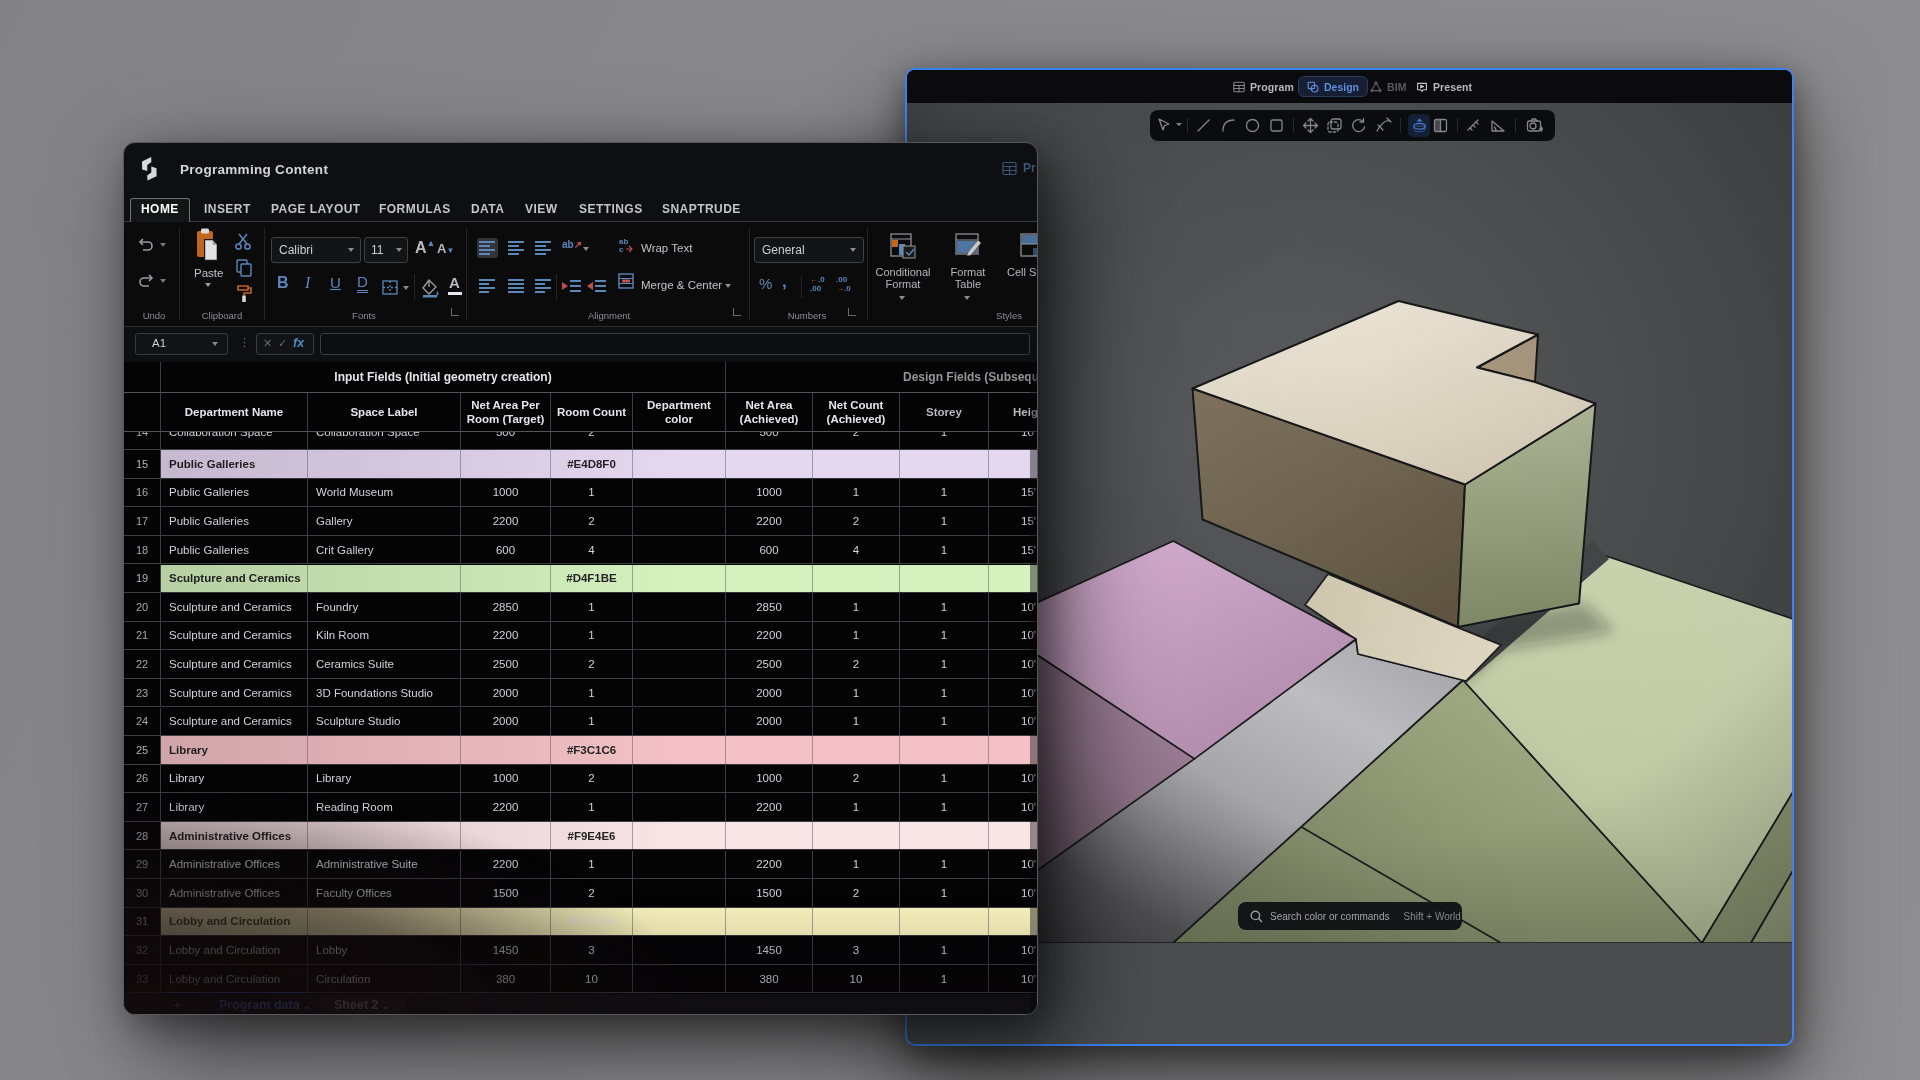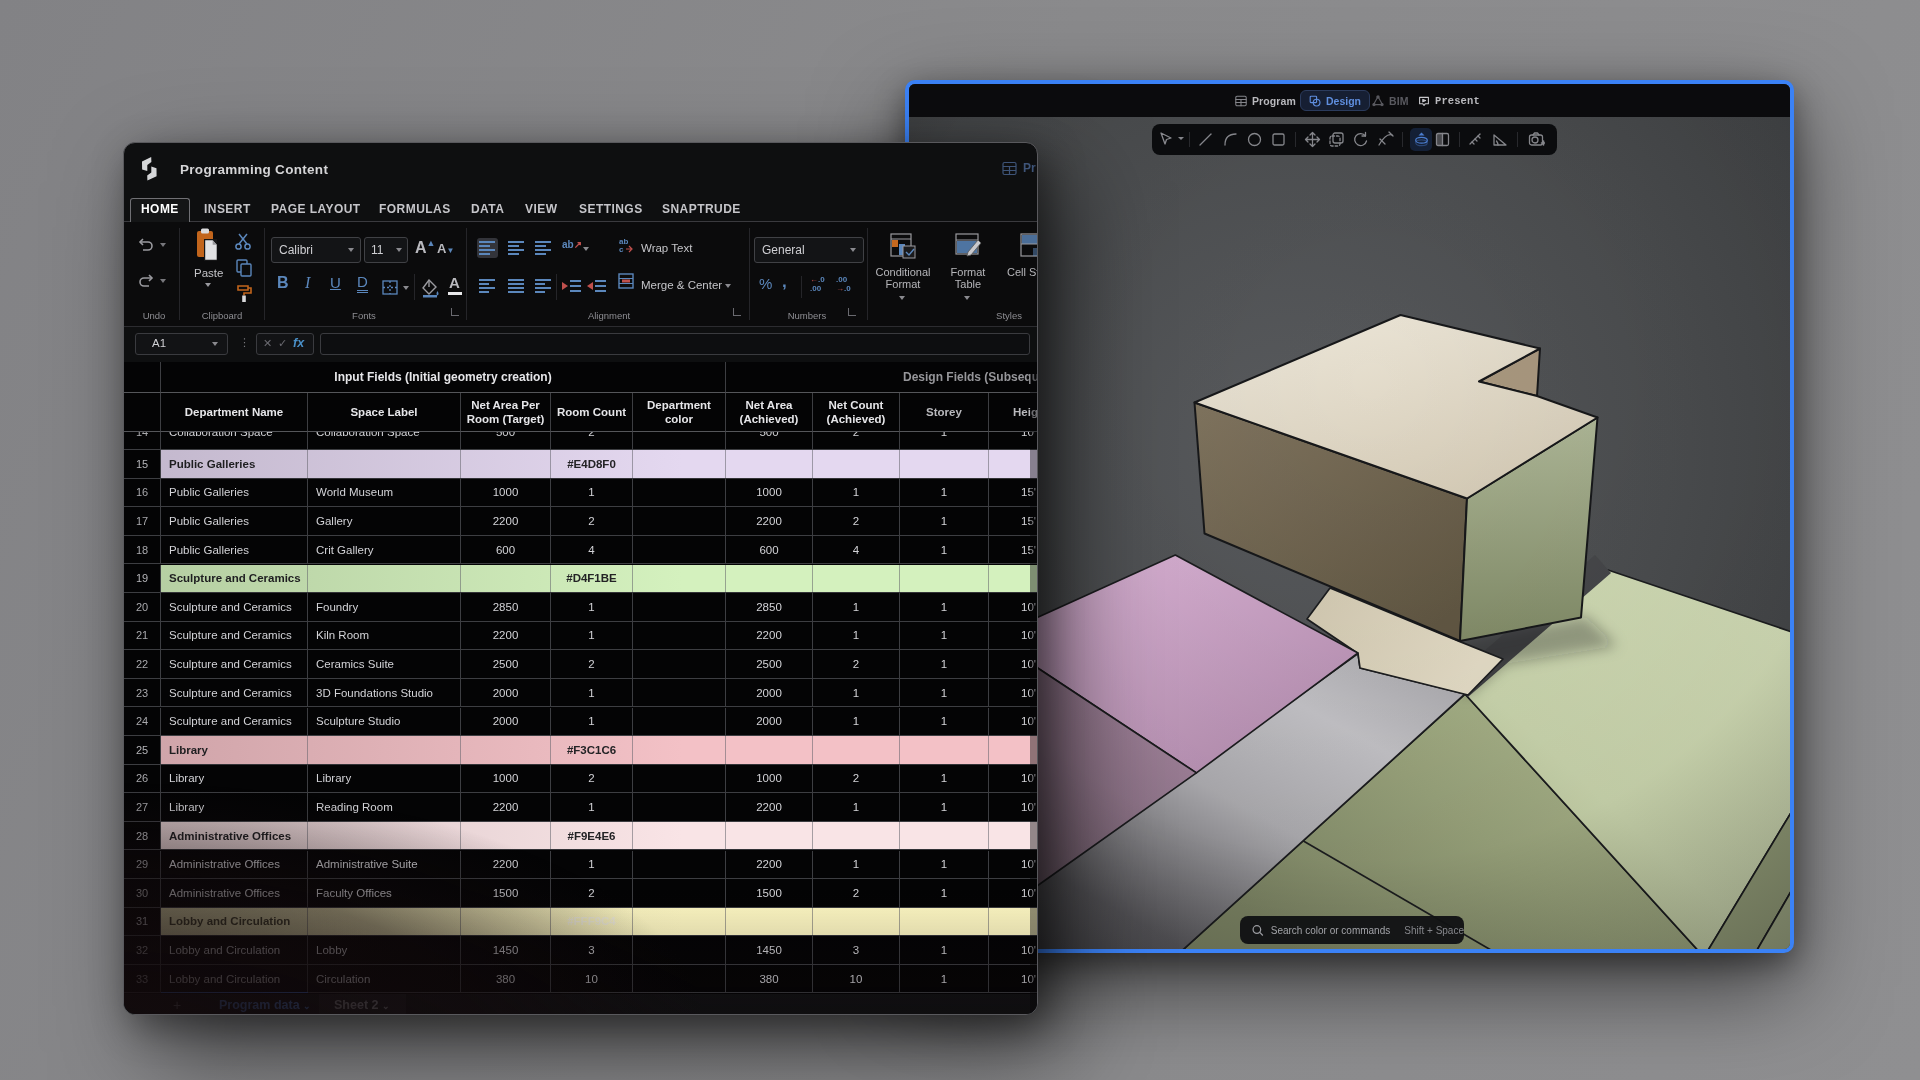--- a/index.html
+++ b/index.html
@@ -1,22 +1,22 @@
 <!DOCTYPE html>
 <html><head>
 <meta charset="utf-8">
 <style>
   * { margin:0; padding:0; box-sizing:border-box; }
   html,body { width:1920px; height:1080px; overflow:hidden; }
   body { font-family:"Liberation Sans", sans-serif; background:linear-gradient(115deg,#828285 0%,#8a8a8c 45%,#8f8f91 100%); position:relative; }
   .abs { position:absolute; }
 
   
-  #dwin { left:905px; top:80px; width:889px; height:873px; border-radius:10px; background:#4a4c4e;
-          border:4px solid #3b82f6; overflow:hidden;
+  #dwin { left:905px; top:68px; width:889px; height:978px; border-radius:10px; background:#4a4c4e;
+          border:2px solid #3b82f6; overflow:hidden;
           box-shadow:0 35px 90px rgba(0,0,0,0.55), 0 10px 30px rgba(0,0,0,0.4); }
   #dhead { left:0; top:0; width:100%; height:33px; background:#0b0b0d; z-index:5; }
   .dtab { z-index:6; top:10px; height:13px; display:flex; align-items:center; gap:5px; font-size:10.5px; font-weight:bold; color:#b9b9bd; letter-spacing:0.1px; }
   #dtab-design { z-index:6; left:391px; top:6px; height:21px; padding:0 8px; border-radius:6px; background:#161f33; border:1px solid #2b3b5c; color:#5f8ede; display:flex; align-items:center; gap:5px; font-size:10.5px; font-weight:bold; }
   #dtoolbar { left:243px; top:40px; width:405px; height:31px; background:#0b0c0e; border-radius:8px; z-index:6; }
   .tsep { position:absolute; top:8px; width:1px; height:15px; background:#28292d; }
   #dsearch { left:331px; top:832px; width:224px; height:28px; background:rgba(17,18,20,0.96); border-radius:8px; z-index:6; display:flex; align-items:center; }
   #dsearch .stext { color:#a2a3a8; font-size:10px; margin-left:7px; }
   #dsearch .skey  { color:#85868b; font-size:10px; margin-left:14px; white-space:nowrap; }
 
@@ -175,21 +175,21 @@
   <div id="dtab-design" class="abs"><svg width="12" height="12" viewBox="0 0 15 15" fill="none" stroke="#5f8ede" stroke-width="1.4" stroke-linejoin="round">
         <rect x="1.5" y="1.5" width="8" height="8" rx="1"></rect>
         <circle cx="9.5" cy="9.5" r="4.2"></circle>
       </svg>Design</div>
   <div class="dtab abs" style="left:463px;color:#5a5a60;"><svg width="12" height="12" viewBox="0 0 15 15" fill="none" stroke="#5a5a60" stroke-width="1.4" stroke-linejoin="round">
         <path d="M7.5 2 L13 12 H2 Z"></path>
         <circle cx="7.5" cy="2.5" r="1.4" fill="#5a5a60"></circle>
         <circle cx="2.5" cy="12" r="1.4" fill="#5a5a60"></circle>
         <circle cx="12.5" cy="12" r="1.4" fill="#5a5a60"></circle>
       </svg>BIM</div>
-  <div class="dtab abs" style="left:509px;font-family:Liberation Mono, monospace;"><svg width="12" height="12" viewBox="0 0 15 15" fill="none" stroke="#c7c7cb" stroke-width="1.4" stroke-linejoin="round">
+  <div class="dtab abs" style="left:509px;"><svg width="12" height="12" viewBox="0 0 15 15" fill="none" stroke="#c7c7cb" stroke-width="1.4" stroke-linejoin="round">
         <path d="M2 3 H13 V11 H9 L7.5 13 L6 11 H2 Z"></path>
         <path d="M6 5.5 L9.5 7 L6 8.5 Z" fill="#c7c7cb"></path>
       </svg>Present</div>
 
   <div id="dtoolbar" class="abs">
 <svg class="abs" style="left:5.5px;top:7.0px" width="17" height="17" viewBox="0 0 17 17" fill="none" stroke="#88898e" stroke-width="1.3" stroke-linecap="round" stroke-linejoin="round">
         <path d="M3 2 L13 7 L8.5 8.5 L7 13 Z"></path>
       </svg>
 <div class="abs" style="left:26px;top:13px;width:0;height:0;border-left:3px solid transparent;border-right:3px solid transparent;border-top:3.5px solid #85868b;"></div>
 <div class="tsep" style="left:37px;"></div>
@@ -253,21 +253,21 @@
         <path d="M15.5 10 v4 M13.5 12 h4" stroke-width="1.6"></path>
       </svg>
 </div>
 
   <div id="dsearch" class="abs">
     <svg style="margin-left:12px" width="13" height="13" viewBox="0 0 13 13" fill="none" stroke="#9b9ca1" stroke-width="1.4">
         <circle cx="5.4" cy="5.4" r="4.2"></circle>
         <line x1="8.6" y1="8.6" x2="12" y2="12"></line>
       </svg>
     <span class="stext" style="white-space:nowrap;">Search color or commands</span>
-    <span class="skey">Shift + Space</span>
+    <span class="skey">Shift + World</span>
   </div>
 </div>
 
 <div id="swin" class="abs">
 
   <svg class="abs" style="left:18px;top:14px" width="15" height="24" viewBox="0 0 15 24">
     <path d="M0 4.4 L9.2 0 L9.4 5.1 L5.3 8.1 L5.3 14 L0.1 12.4 Z" fill="#d6d7d9"></path>
     <path d="M14.6 19.2 L5.4 23.6 L5.2 18.5 L9.3 15.5 L9.3 9.6 L14.5 11.2 Z" fill="#d6d7d9"></path>
   </svg>
   <div id="stitle" class="abs">Programming Content</div>

